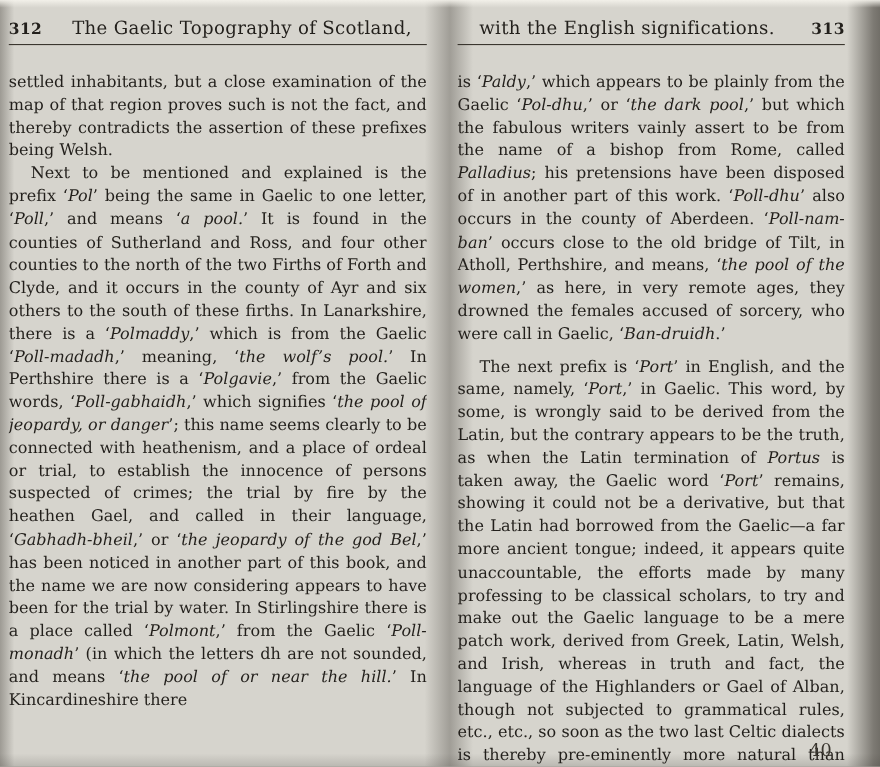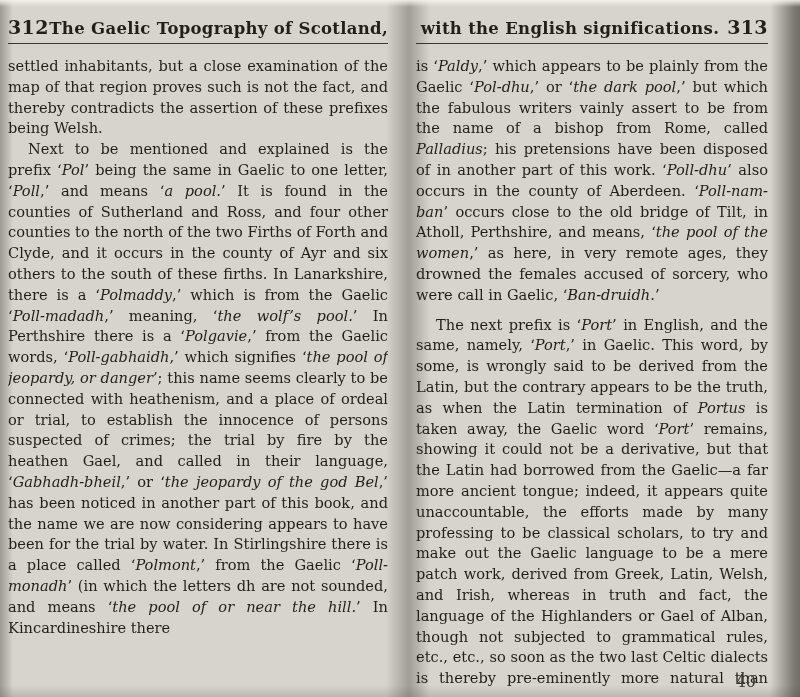--- a/index.html
+++ b/index.html
@@ -20,30 +20,30 @@
   }
   .page{position:absolute;top:10px;height:681px;}
   .page.left{left:8px;width:380px;}
   .page.right{left:416px;width:352px;}
   .running-head{
     display:flex;align-items:baseline;
     padding:6px 0 5px 0;
     font-weight:bold;font-size:16.5px;letter-spacing:.4px;
     white-space:nowrap;
   }
-  .running-head .pagenum{width:44px;font-size:19px;}
+  .running-head .pagenum{width:44px;font-size:14px;}
   .page.right .running-head .pagenum{text-align:right;}
   .head-title{flex:1;text-align:center;}
   .blackletter{
     font-family:"DejaVu Serif","Liberation Serif",serif;
-    font-weight:bold;letter-spacing:.3px;
+    font-weight:normal;letter-spacing:.3px;
   }
   .head-rule{border-bottom:1.5px solid #3a362f;height:0;}
   .page-body{
-    margin-top:12px;
+    margin-top:24px;
     font-size:14.6px;line-height:20.8px;
     text-align:justify;
     height:632px;overflow:hidden;
   }
   .page-body p.para{margin:0;}
   .page-body p.para.indent{text-indent:20px;}
   .page-body p.para.gap{margin-top:9px;}
   .page-body i{font-style:italic;}
   .sig{
     position:absolute;right:12px;bottom:0;

